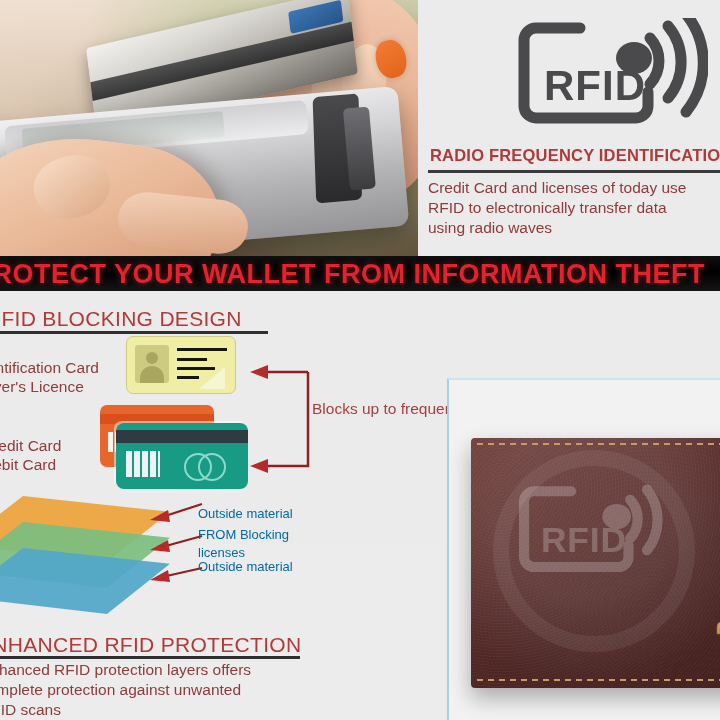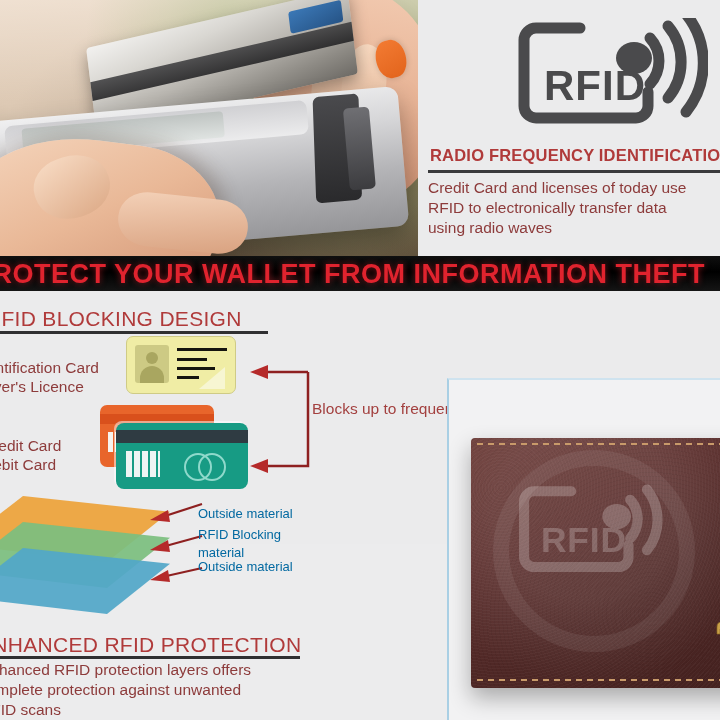--- a/index.html
+++ b/index.html
@@ -288,22 +288,22 @@
     <path d="M62 6 L22 19" fill="none" stroke="#8e2020" stroke-width="2.2"></path>
     <path d="M10 22 L28 12 L30 24 Z" fill="#b52a2a"></path>
     <path d="M62 38 L22 49" fill="none" stroke="#8e2020" stroke-width="2.2"></path>
     <path d="M10 52 L28 42 L30 54 Z" fill="#b52a2a"></path>
     <path d="M62 70 L22 79" fill="none" stroke="#8e2020" stroke-width="2.2"></path>
     <path d="M10 82 L28 72 L30 84 Z" fill="#b52a2a"></path>
   </svg>
 
   <div class="mat-lbl mat1">Outside material</div>
   <div class="mat-lbl mat2">
-    <span>RFID Blocking</span><br>
-    <span>material</span>
+    <span>FROM Blocking</span><br>
+    <span>licenses</span>
   </div>
   <div class="mat-lbl mat3">Outside material</div>
 
   <div class="sec2-title">ENHANCED RFID PROTECTION</div>
   <div class="sec2-rule"></div>
   <div class="sec2-body">
     <span>Enhanced RFID protection layers offers</span>
     <span>complete protection against unwanted</span>
     <span>RFID scans</span>
   </div>

